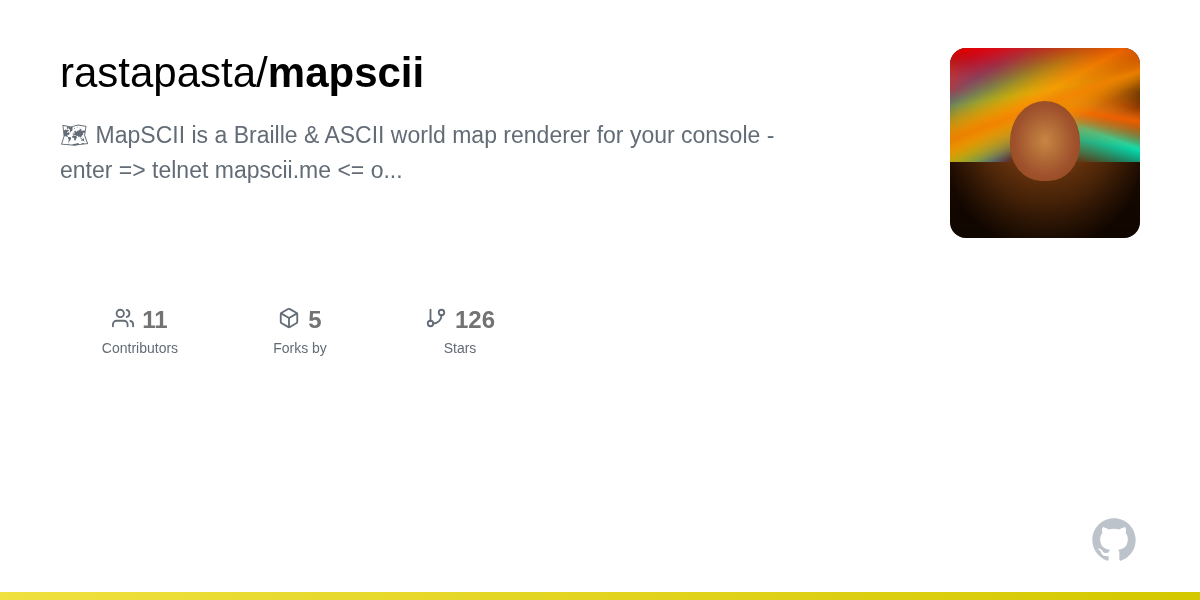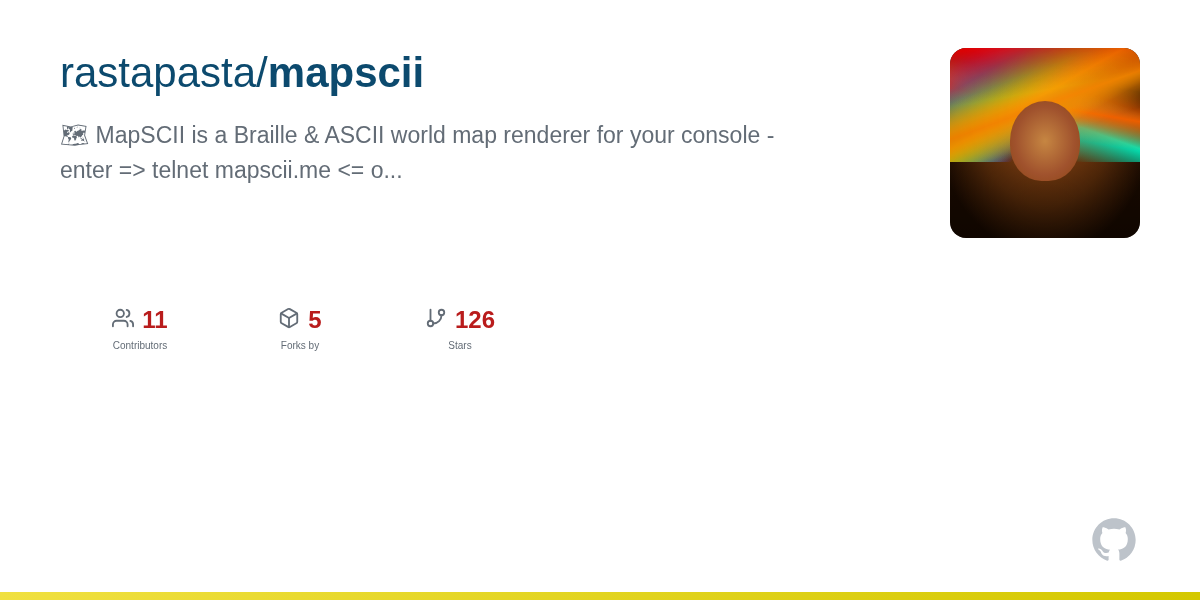--- a/index.html
+++ b/index.html
@@ -21,21 +21,21 @@
     }
 
     .left-content {
       flex: 1;
       padding-right: 40px;
     }
 
     .repo-title {
       font-size: 42px;
       font-weight: 400;
-      color: #0c4a6e;
+      color: #000000;
       line-height: 1.2;
       margin-bottom: 20px;
     }
 
     .repo-title .repo-name {
       font-weight: 700;
     }
 
     .repo-description {
       font-size: 23px;
@@ -123,25 +123,25 @@
 
     .stat-icon {
       color: #636c76;
       font-size: 22px;
       line-height: 1;
     }
 
     .stat-number {
       font-size: 24px;
       font-weight: 600;
-      color: #b91c1c;
+      color: #737373;
     }
 
     .stat-label {
-      font-size: 10px;
+      font-size: 14px;
       color: #636c76;
       font-weight: 400;
     }
 
     .github-icon-container {
       position: absolute;
       bottom: 30px;
       right: 60px;
     }
 

